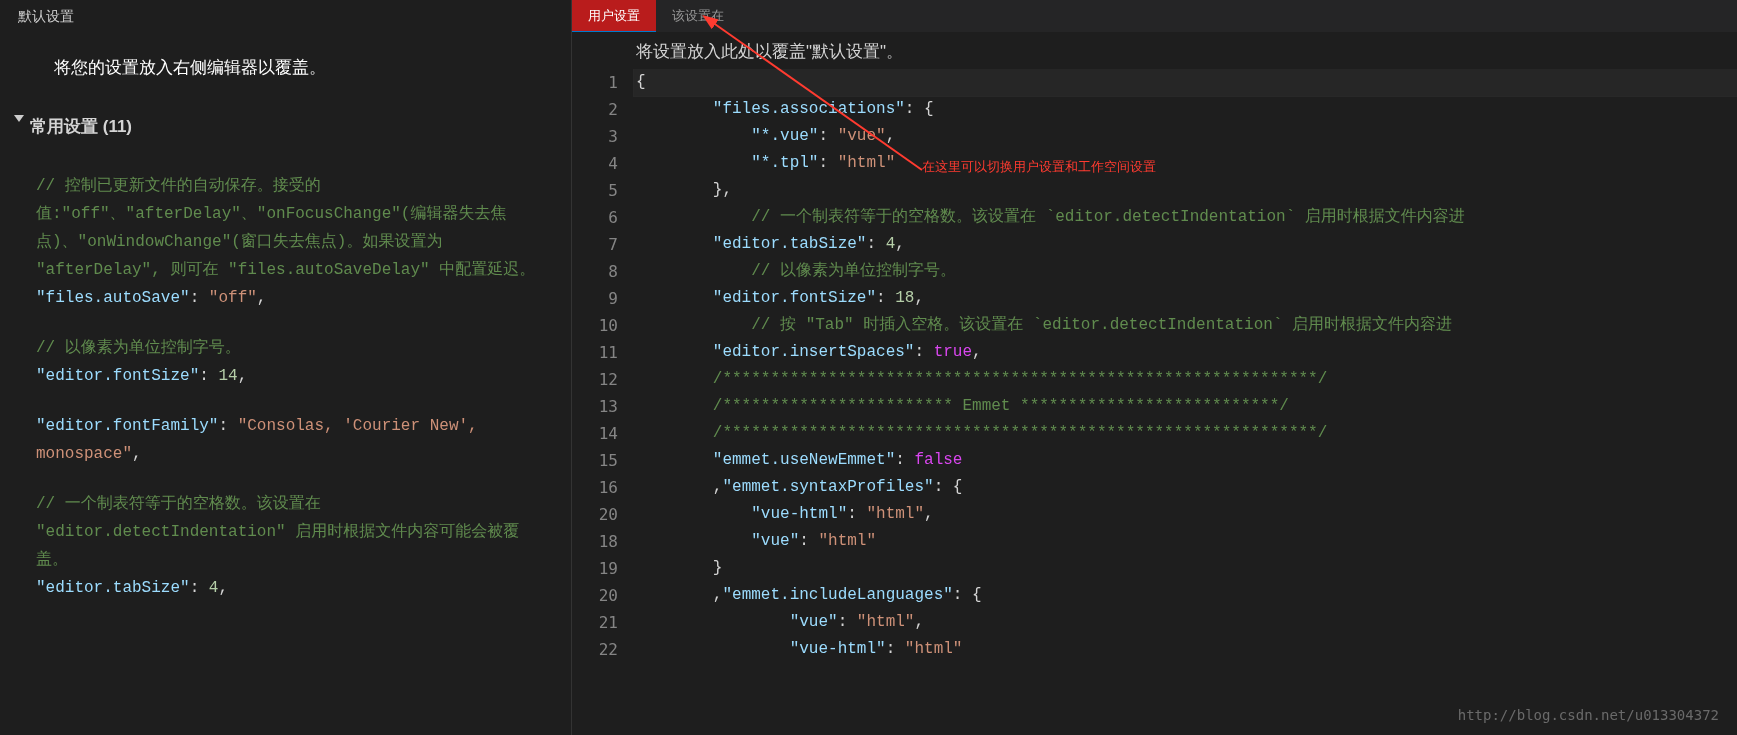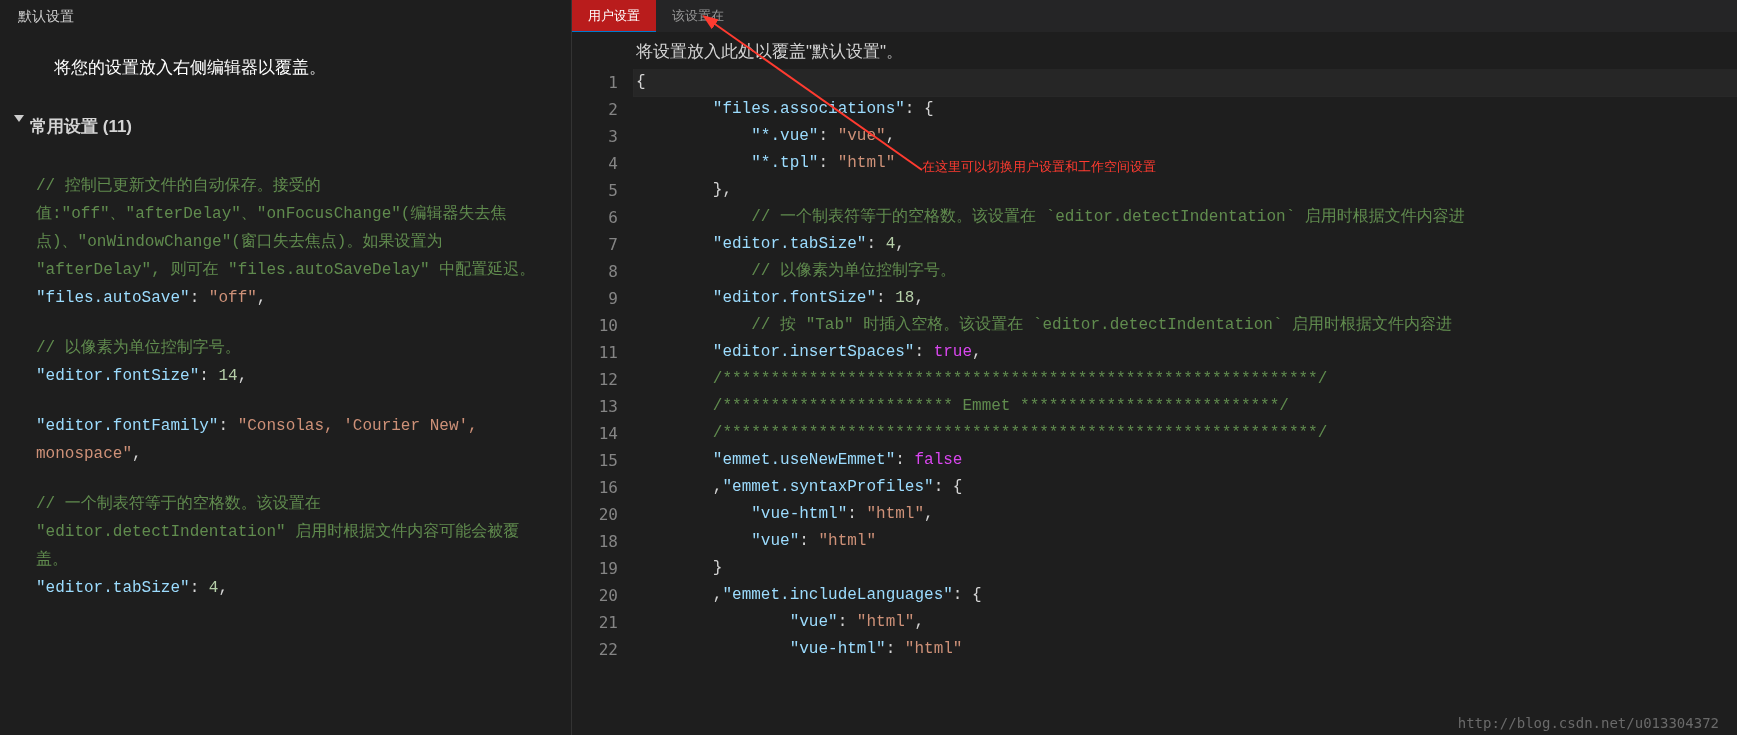--- a/index.html
+++ b/index.html
@@ -134,21 +134,21 @@
   font-size: 13px;
   font-family: 'Microsoft YaHei', sans-serif;
   pointer-events: none;
 }
 .arrow {
   position: absolute;
   pointer-events: none;
 }
 .watermark {
   position: absolute;
-  bottom: 4px;
+  bottom: 12px;
   right: 18px;
   color: #6a6a6a;
   font-size: 14px;
   font-family: Consolas, monospace;
 }
 </style>
 </head>
 <body>
 
 <div class="left-panel">

